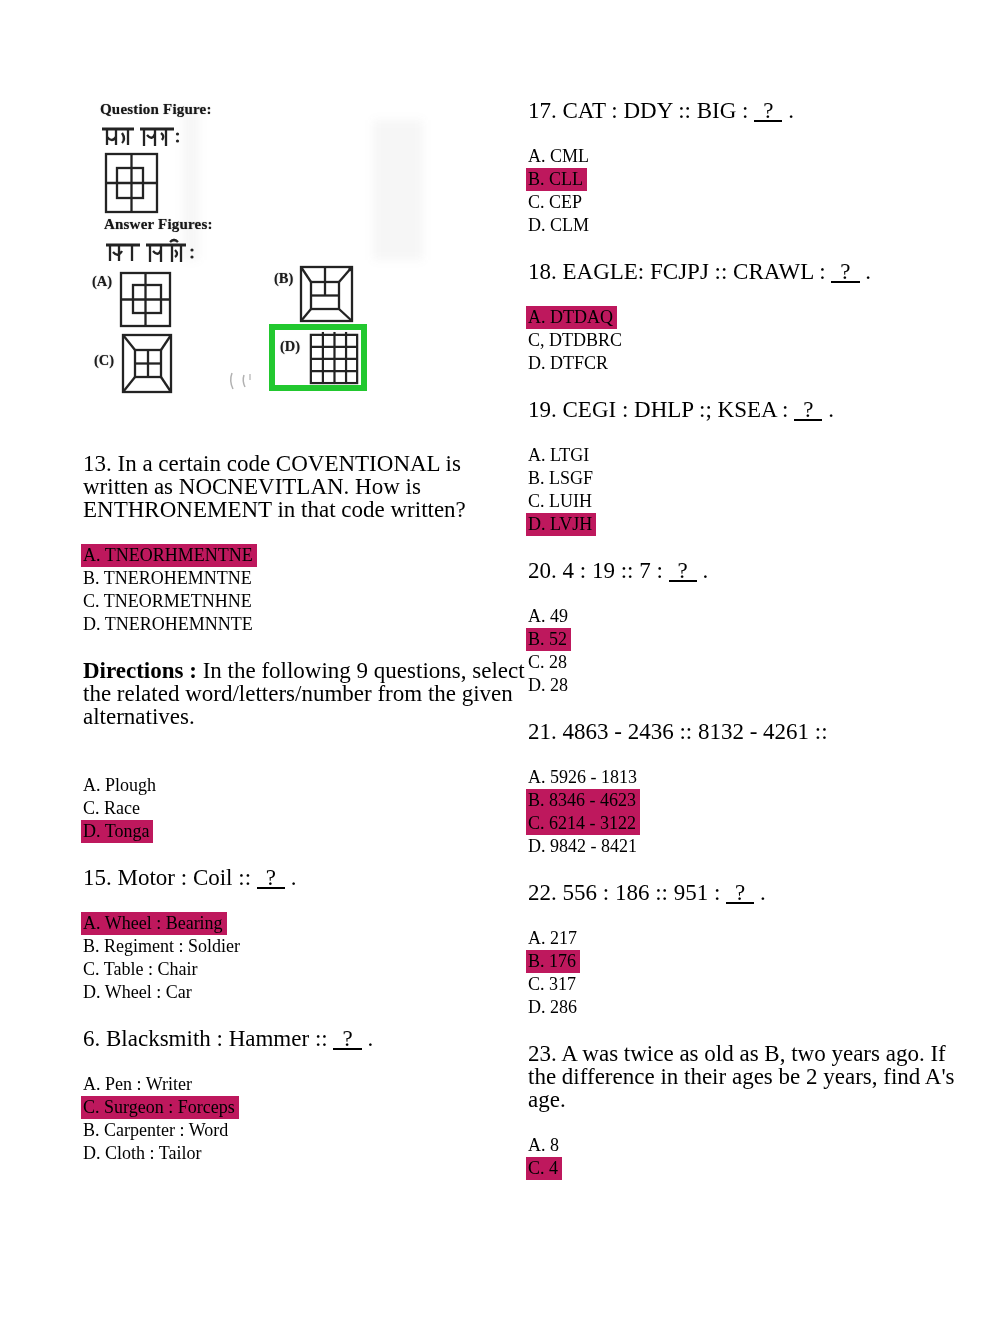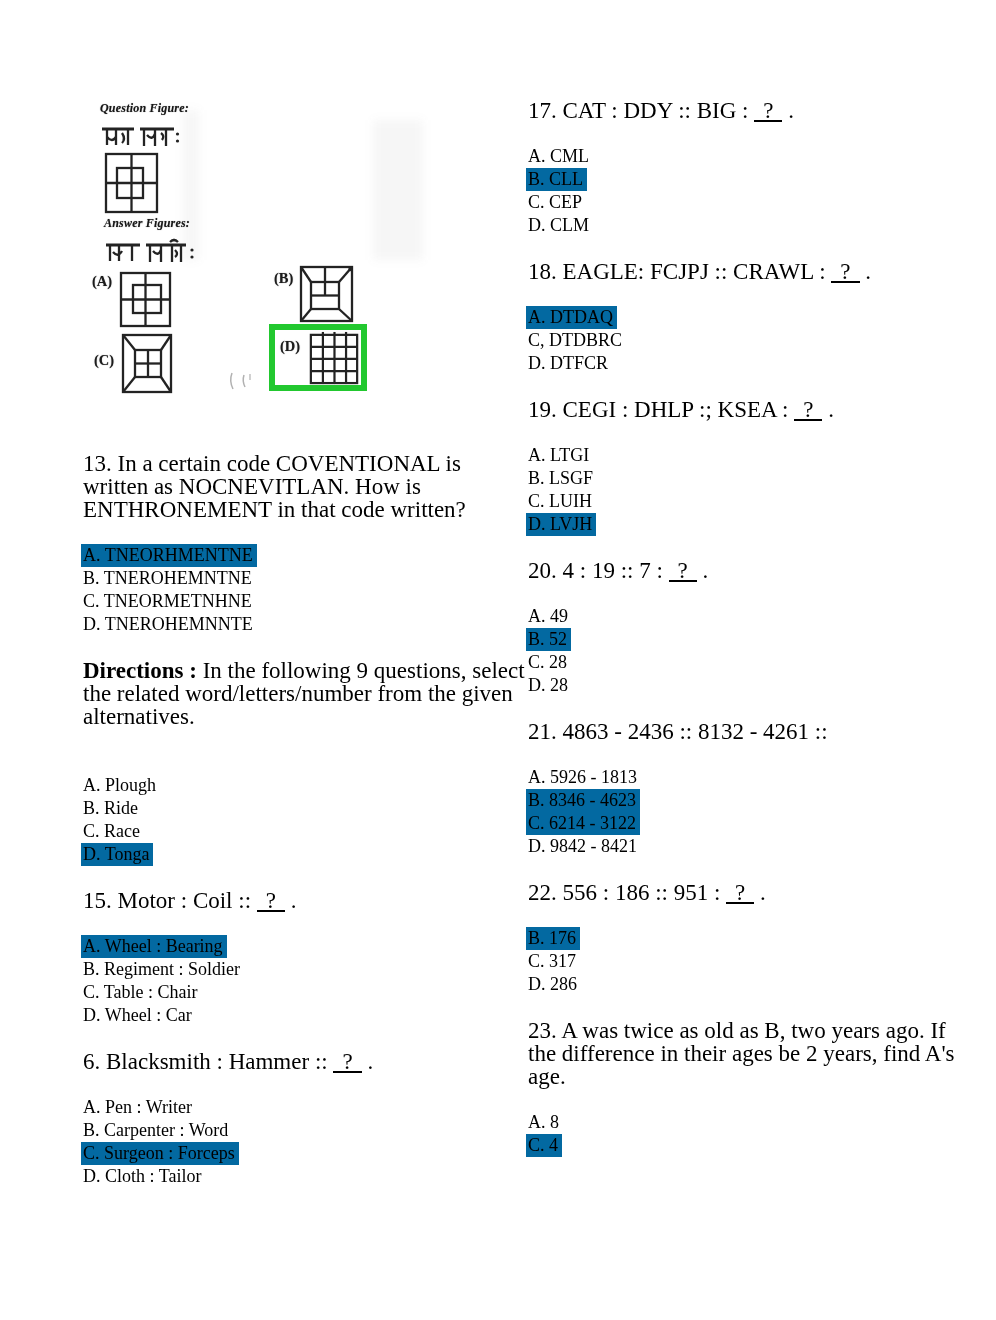--- a/index.html
+++ b/index.html
@@ -5,29 +5,29 @@
   html,body{margin:0;padding:0;}
   body{width:996px;height:1320px;background:#ffffff;position:relative;overflow:hidden;
        font-family:"Liberation Serif",serif;color:#000;}
   .col{position:absolute;top:0;}
   .col-left{left:83px;width:440px;}
   .col-right{left:528px;width:465px;}
   .flow{position:relative;}
   .line{height:23px;line-height:23px;font-size:23px;white-space:nowrap;}
   .opt{height:23px;line-height:23px;font-size:18px;white-space:nowrap;}
   .opt>span{padding:0 4px 0 2px;margin-left:-2px;}
-  .opt>span.hl{background:#0369a1;display:inline-block;line-height:23px;}
+  .opt>span.hl{background:#be185d;display:inline-block;line-height:23px;}
   .gap{height:23px;}
   .bold{font-weight:bold;}
   .blank{display:inline-block;text-align:center;border-bottom:2px solid #000;
          padding:0 9px;line-height:19px;}
   
   .scan{position:absolute;left:0;top:0;width:420px;height:412px;}
-  .scan-label{position:absolute;font-weight:bold;font-size:12px;color:#171717;white-space:nowrap;
-              text-shadow:0 0 1px rgba(30,30,30,.55);letter-spacing:.2px;font-style:italic;}
+  .scan-label{position:absolute;font-weight:bold;font-size:15px;color:#171717;white-space:nowrap;
+              text-shadow:0 0 1px rgba(30,30,30,.55);letter-spacing:.2px;}
   .fig-label{position:absolute;font-weight:bold;font-size:14.5px;color:#1c1c1c;
              text-shadow:0 0 1px rgba(30,30,30,.5);}
   svg.fig{position:absolute;filter:blur(.3px);}
   svg.fig path, svg.fig rect, svg.fig line{stroke:#232323;stroke-width:2.3;fill:none;}
   .dbox{position:absolute;border:6px solid #22c82f;background:#fff;}
   .noise{position:absolute;background:rgba(70,70,70,.05);filter:blur(5px);}
 </style>
 </head>
 <body>
 
@@ -146,36 +146,35 @@
     <div class="opt"><span>B. TNEROHEMNTNE</span></div>
     <div class="opt"><span>C. TNEORMETNHNE</span></div>
     <div class="opt"><span>D. TNEROHEMNNTE</span></div>
     <div class="gap"></div>
     <div class="line"><span class="bold">Directions :</span><span> In the following 9 questions, select</span></div>
     <div class="line">the related word/letters/number from the given</div>
     <div class="line">alternatives.</div>
     <div class="gap"></div>
     <div class="gap"></div>
     <div class="opt"><span>A. Plough</span></div>
-    <div class="opt"><span>B. Ride</span></div>
     <div class="opt"><span>C. Race</span></div>
     <div class="opt"><span class="hl">D. Tonga</span></div>
     <div class="gap"></div>
     <div class="line"><span>15. Motor : Coil :: </span><span class="blank">?</span><span> .</span></div>
     <div class="gap"></div>
     <div class="opt"><span class="hl">A. Wheel : Bearing</span></div>
     <div class="opt"><span>B. Regiment : Soldier</span></div>
     <div class="opt"><span>C. Table : Chair</span></div>
     <div class="opt"><span>D. Wheel : Car</span></div>
     <div class="gap"></div>
     <div class="line"><span>6. Blacksmith : Hammer :: </span><span class="blank">?</span><span> .</span></div>
     <div class="gap"></div>
     <div class="opt"><span>A. Pen : Writer</span></div>
+    <div class="opt"><span class="hl">C. Surgeon : Forceps</span></div>
     <div class="opt"><span>B. Carpenter : Word</span></div>
-    <div class="opt"><span class="hl">C. Surgeon : Forceps</span></div>
     <div class="opt"><span>D. Cloth : Tailor</span></div>
   </div>
 </div>
 
 <div class="col col-right">
   <div class="flow" style="padding-top:99px;">
     <div class="line"><span>17. CAT : DDY :: BIG : </span><span class="blank">?</span><span> .</span></div>
     <div class="gap"></div>
     <div class="opt"><span>A. CML</span></div>
     <div class="opt"><span class="hl">B. CLL</span></div>
@@ -204,20 +203,21 @@
     <div class="gap"></div>
     <div class="line">21. 4863 - 2436 :: 8132 - 4261 ::</div>
     <div class="gap"></div>
     <div class="opt"><span>A. 5926 - 1813</span></div>
     <div class="opt"><span class="hl">B. 8346 - 4623</span></div>
     <div class="opt"><span class="hl">C. 6214 - 3122</span></div>
     <div class="opt"><span>D. 9842 - 8421</span></div>
     <div class="gap"></div>
     <div class="line"><span>22. 556 : 186 :: 951 : </span><span class="blank">?</span><span> .</span></div>
     <div class="gap"></div>
+    <div class="opt"><span>A. 217</span></div>
     <div class="opt"><span class="hl">B. 176</span></div>
     <div class="opt"><span>C. 317</span></div>
     <div class="opt"><span>D. 286</span></div>
     <div class="gap"></div>
     <div class="line">23. A was twice as old as B, two years ago. If</div>
     <div class="line">the difference in their ages be 2 years, find A's</div>
     <div class="line">age.</div>
     <div class="gap"></div>
     <div class="opt"><span>A. 8</span></div>
     <div class="opt"><span class="hl">C. 4</span></div>

